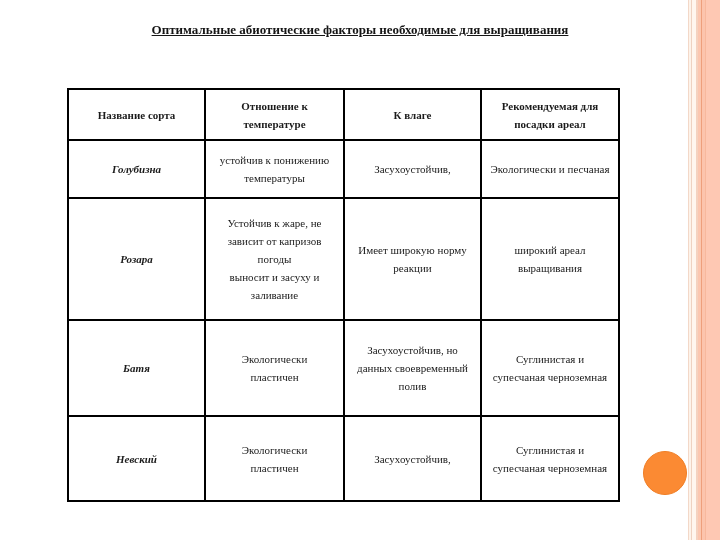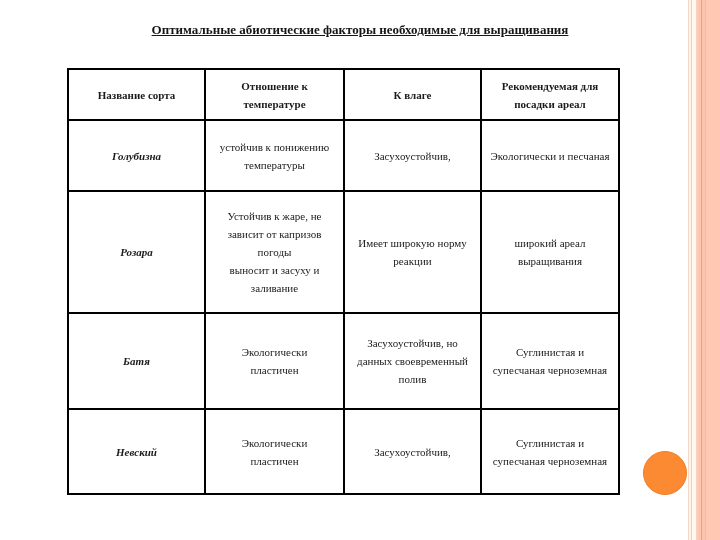--- a/index.html
+++ b/index.html
@@ -54,21 +54,21 @@
       font-size: 13px;
       line-height: 20px;
       color: #151515;
     }
     .title span {
       text-decoration: underline;
     }
     table.grid {
       position: absolute;
       left: 67px;
-      top: 68px;
+      top: 88px;
       width: 551px;
       border-collapse: collapse;
       table-layout: fixed;
     }
     table.grid td {
       border: 2px solid #000000;
       text-align: center;
       vertical-align: middle;
       font-size: 11px;
       line-height: 18px;
@@ -112,21 +112,21 @@
   </colgroup>
   <tbody>
       <tr class="head" style="height:51px">
     <td><span class="cell-text">Название сорта</span></td>
     <td><span class="cell-text">Отношение к
 температуре</span></td>
     <td><span class="cell-text">К влаге</span></td>
     <td><span class="cell-text">Рекомендуемая для
 посадки ареал</span></td>
   </tr>
-  <tr style="height:71px">
+  <tr style="height:58px">
     <td class="variety"><span class="cell-text">Голубизна</span></td>
     <td><span class="cell-text">устойчив к понижению
 температуры</span></td>
     <td><span class="cell-text">Засухоустойчив,</span></td>
     <td><span class="cell-text">Экологически и песчаная</span></td>
   </tr>
   <tr style="height:122px">
     <td class="variety"><span class="cell-text">Розара</span></td>
     <td><span class="cell-text">Устойчив к жаре, не
 зависит от капризов

